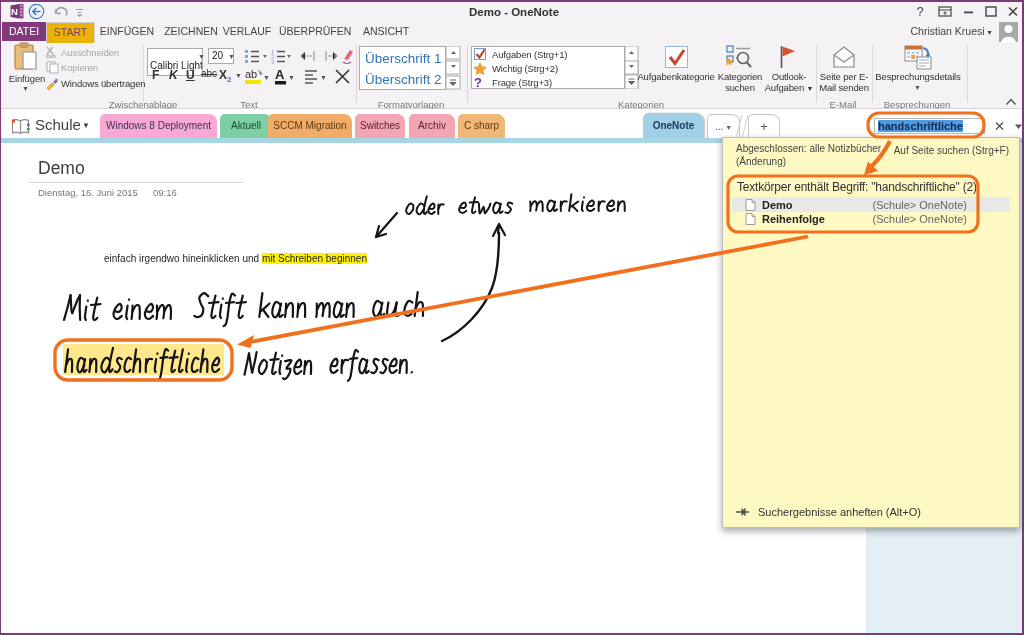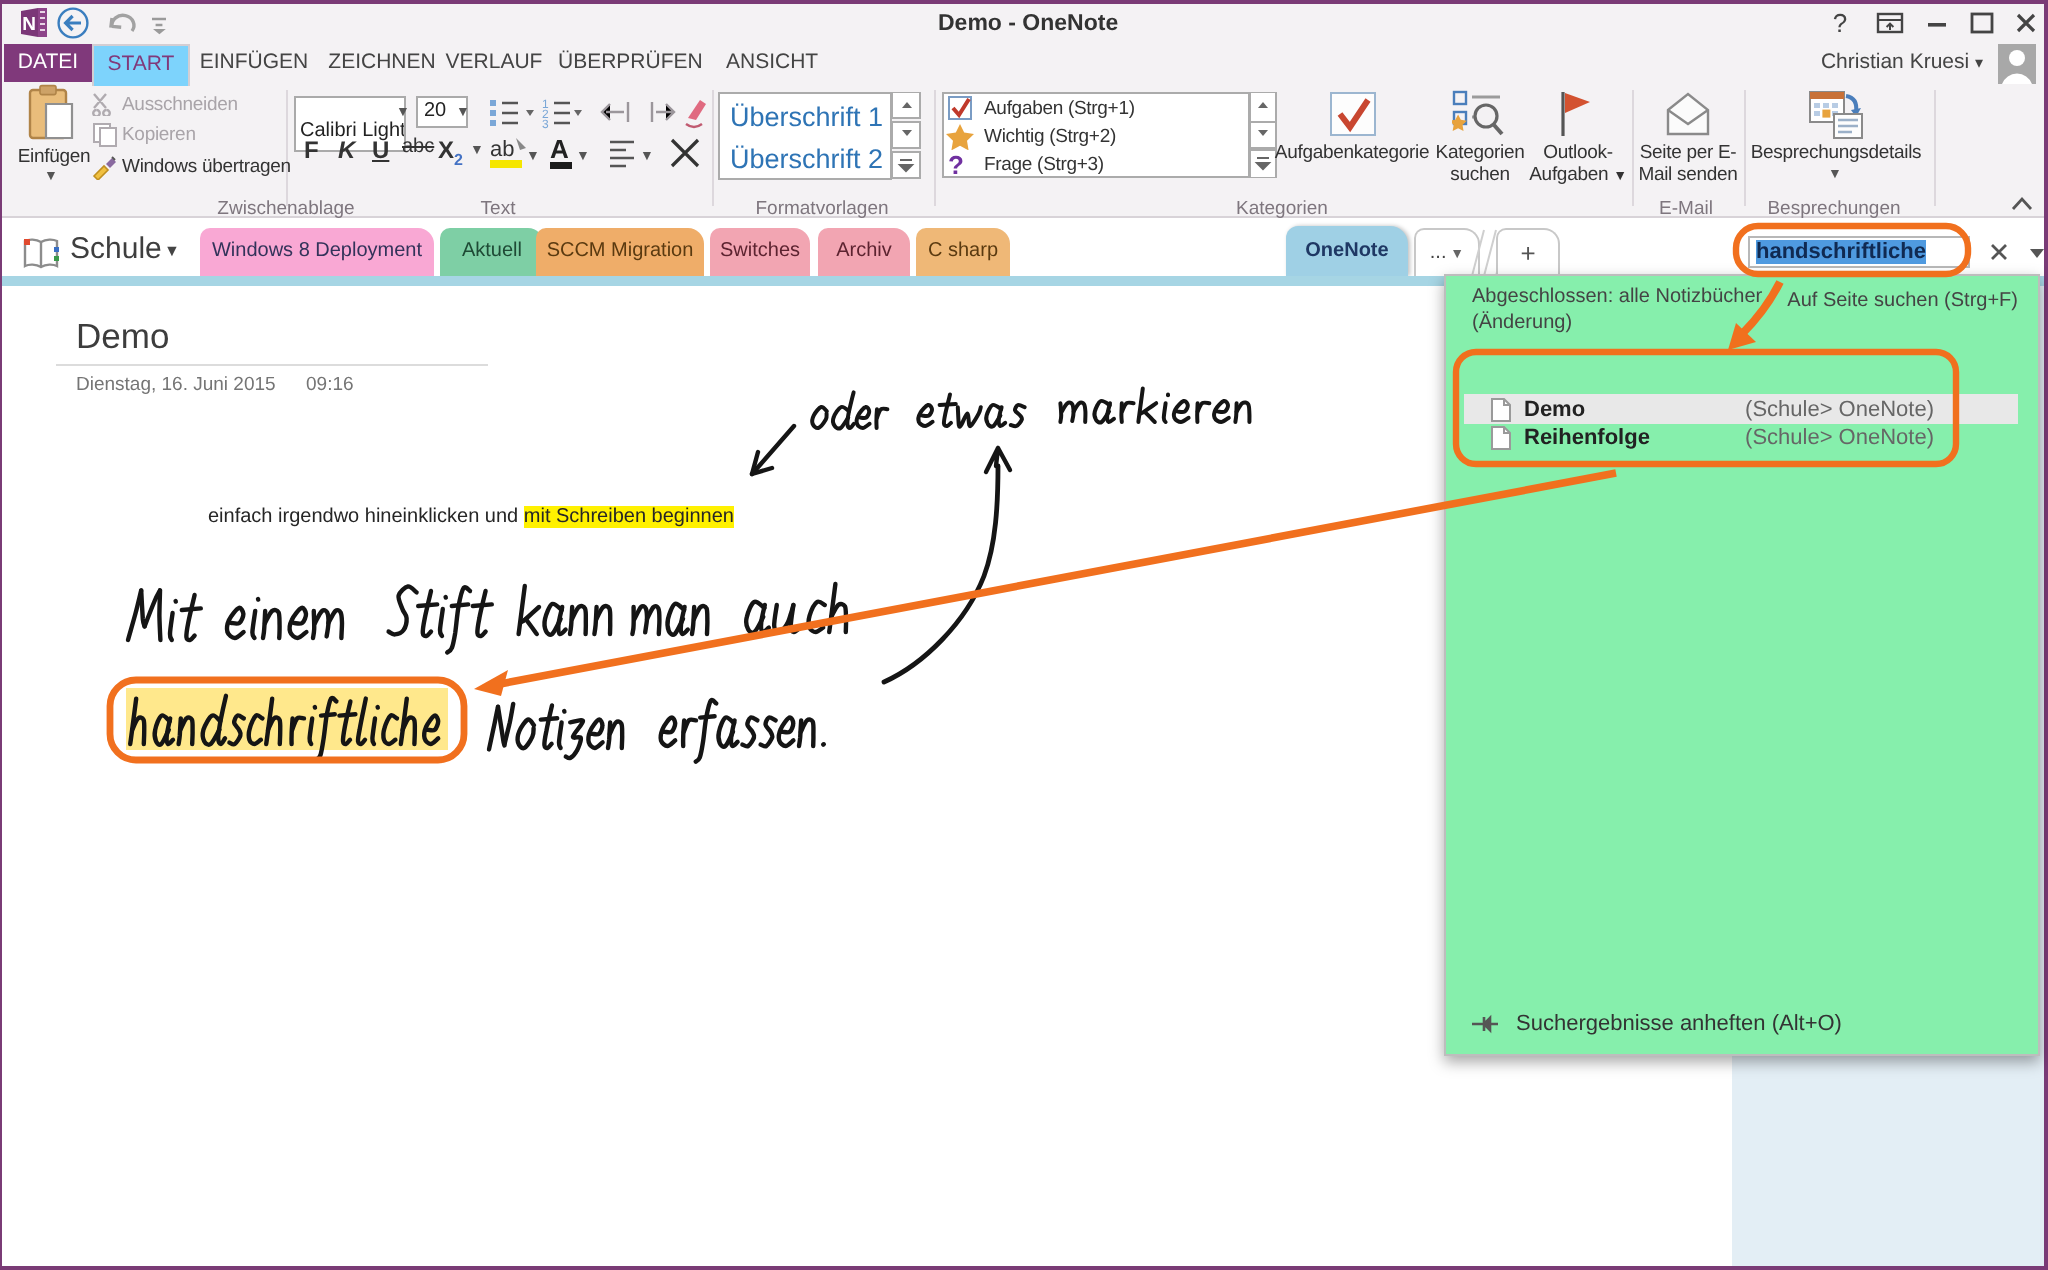--- a/index.html
+++ b/index.html
@@ -4,32 +4,32 @@
   html,body{margin:0;padding:0;}
   body{width:1024px;height:635px;overflow:hidden;font-family:"Liberation Sans",sans-serif;position:relative;background:#fff;}
   .abs{position:absolute;}
   #win{position:absolute;left:0;top:0;width:1024px;height:635px;border-left:1px solid #7a3b76;border-right:2px solid #7a3b76;border-top:2px solid #7a3b76;border-bottom:2px solid #7a3b76;box-sizing:border-box;background:#fff;}
   #chrome{position:absolute;left:1px;top:2px;width:1021px;height:107px;background:#f4f2f4;}
   #titlebar{position:absolute;left:0;top:0;width:100%;height:20px;}
   .ttxt{position:absolute;top:4px;left:468px;font-size:11.5px;color:#333;font-weight:bold;}
   #ribbontabs{position:absolute;left:0;top:20px;width:100%;height:19px;}
   .rtab{position:absolute;top:0;height:19px;line-height:19px;font-size:10.5px;white-space:nowrap;color:#444;text-align:center;}
   #datei{left:1px;width:44px;background:#80397b;color:#fff;}
-  #start{left:45px;width:49px;background:#7dd3fc;color:#80397b;border:1px solid #d3ced3;border-bottom:none;box-sizing:border-box;height:21px;}
+  #start{left:45px;width:49px;background:#eab308;color:#80397b;border:1px solid #d3ced3;border-bottom:none;box-sizing:border-box;height:21px;}
   #ribbon{position:absolute;left:0;top:39px;width:100%;height:68px;border-bottom:1px solid #d8d3d8;box-sizing:border-box;}
   .gsep{position:absolute;top:4px;height:58px;width:1px;background:#ddd8dd;}
   .glabel{position:absolute;top:58px;font-size:9.5px;color:#7e767e;width:120px;text-align:center;}
   .btxt{font-size:9.5px;letter-spacing:-0.15px;white-space:nowrap;color:#333;text-align:center;}
   .graytxt{color:#a9a4a9;}
   #tabbar{position:absolute;left:1px;top:109px;width:1021px;height:29px;background:#fff;}
   #bluestrip{position:absolute;left:1px;top:138px;width:1021px;height:5px;background:#a6d5e4;}
   #canvas{position:absolute;left:1px;top:143px;width:1021px;height:490px;background:#fff;}
   #pagelist{position:absolute;left:866px;top:143px;width:156px;height:490px;background:#e3eef5;}
   .sectab{position:absolute;top:5px;height:24px;border-radius:5px 8px 0 0;font-size:10px;white-space:nowrap;overflow:hidden;text-align:center;line-height:24px;color:#3a3a3a;}
-  #spanel{position:absolute;left:722px;top:137px;width:298px;height:391px;background:#86efac;border:1px solid #bdbdbd;box-shadow:0 3px 7px rgba(0,0,0,.35);box-sizing:border-box;}
+  #spanel{position:absolute;left:722px;top:137px;width:298px;height:391px;background:#fef9c3;border:1px solid #bdbdbd;box-shadow:0 3px 7px rgba(0,0,0,.35);box-sizing:border-box;}
   .ptxt{font-size:11px;color:#444;}
   svg{position:absolute;left:0;top:0;}
 </style></head>
 <body>
 <div id="win"></div>
 <div id="chrome">
   <div id="titlebar">
     <div class="ttxt">Demo - OneNote</div>
 
     <svg class="abs" width="100" height="20" style="left:6px;top:0px" viewBox="0 0 100 20">
@@ -282,20 +282,21 @@
   <div class="abs" style="left:27px;top:39px;width:216px;height:1px;background:#dcdcdc"></div>
   <div class="abs" style="left:37px;top:44px;font-size:9.5px;color:#757575">Dienstag, 16. Juni 2015</div>
   <div class="abs" style="left:152px;top:44px;font-size:9.5px;color:#757575">09:16</div>
   <div class="abs" style="left:103px;top:109.5px;font-size:10px;color:#262626">einfach irgendwo hineinklicken und <span style="background:#fff100">mit Schreiben beginnen</span></div>
   <div class="abs" style="left:62px;top:201px;width:161px;height:31px;background:#ffe88c"></div>
 </div>
 <div id="pagelist"></div>
 <div id="spanel">
   <div class="abs ptxt" style="left:13px;top:5px;width:200px;line-height:12.5px;font-size:10px">Abgeschlossen: alle Notizbücher<br>(Änderung)</div>
   <div class="abs ptxt" style="left:110px;top:7px;width:176px;text-align:right;font-size:10px">Auf Seite suchen (Strg+F)</div>
+  <div class="abs" style="left:14px;top:42px;font-size:12px;color:#333;letter-spacing:-0.2px;white-space:nowrap">Textkörper enthält Begriff: "handschriftliche" (2)</div>
   <div class="abs" style="left:9px;top:59px;width:277px;height:15px;background:#e8e8e8"></div>
   <svg class="abs" width="11" height="12" style="left:22px;top:61px" viewBox="0 0 11 12">
       <path d="M1 0.5 h6 l3 3 v8 h-9 z" fill="#fff" stroke="#9a9a9a"></path>
       <path d="M7 0.5 v3 h3" fill="none" stroke="#9a9a9a"></path>
     </svg>
   <div class="abs ptxt" style="left:39px;top:61px;color:#222;font-weight:bold;">Demo</div>
   <div class="abs ptxt" style="left:130px;top:61px;width:114px;text-align:right;color:#666">(Schule&gt; OneNote)</div>
   <svg class="abs" width="11" height="12" style="left:22px;top:75px" viewBox="0 0 11 12">
       <path d="M1 0.5 h6 l3 3 v8 h-9 z" fill="#fff" stroke="#9a9a9a"></path>
       <path d="M7 0.5 v3 h3" fill="none" stroke="#9a9a9a"></path>

